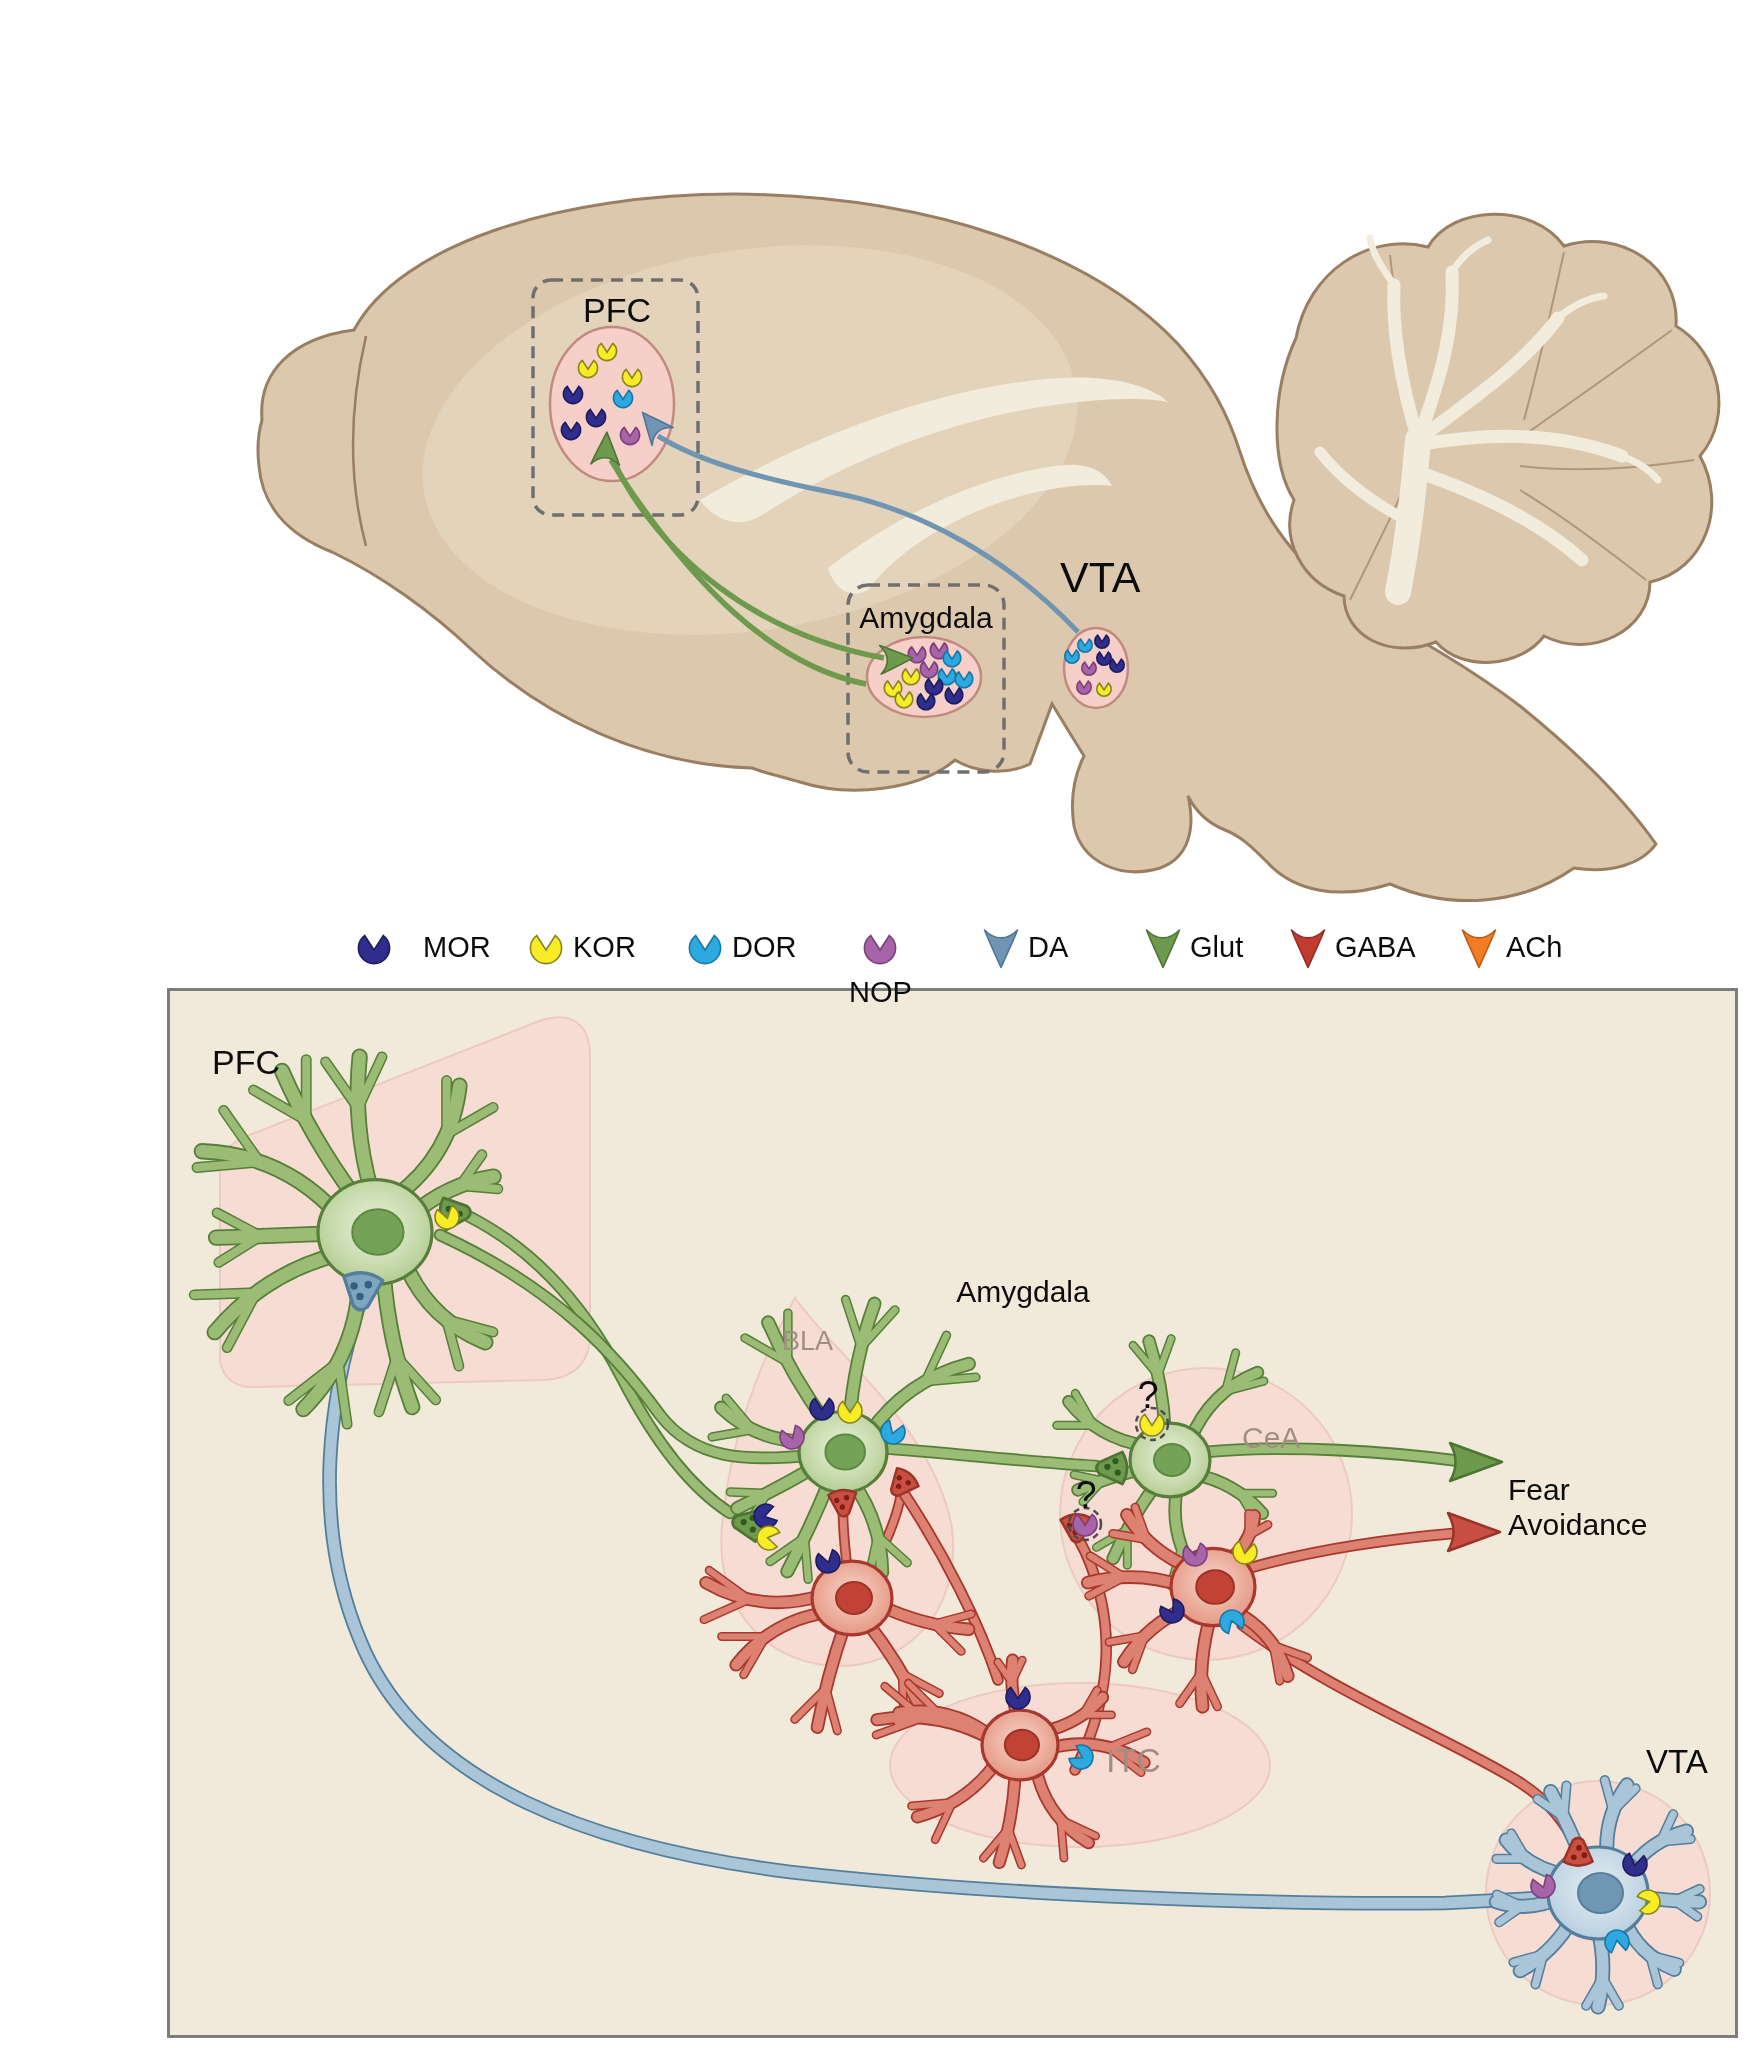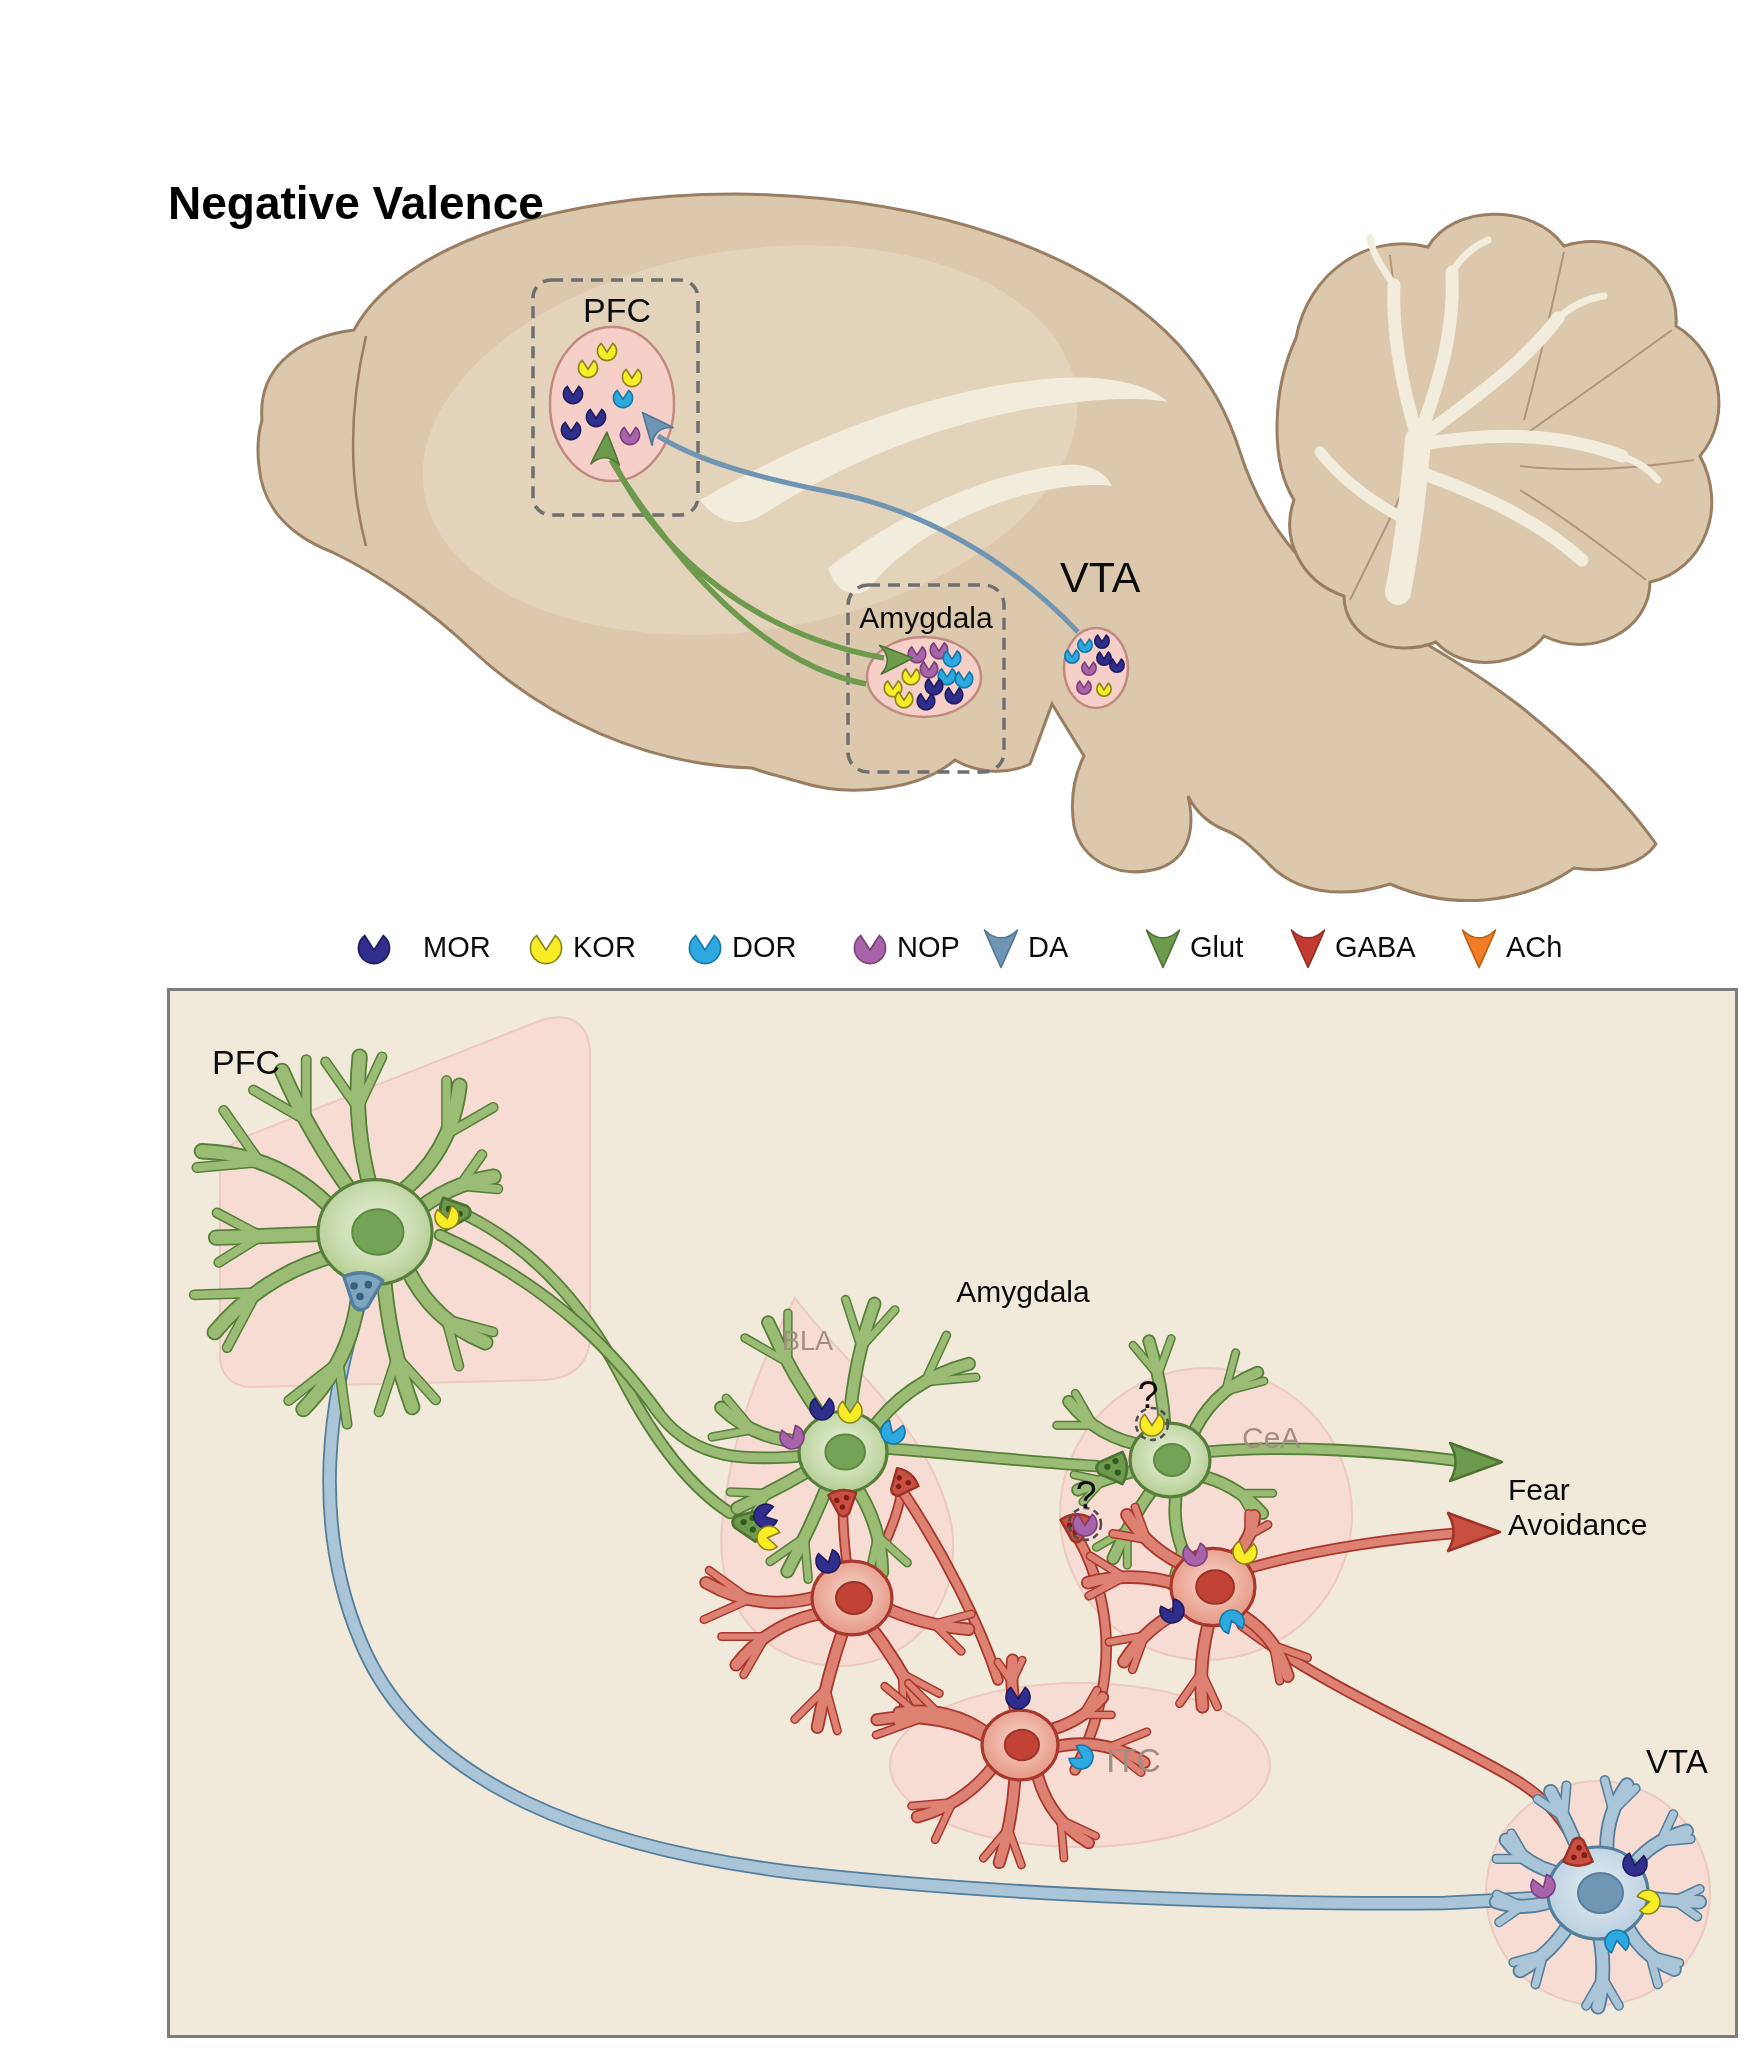--- a/index.html
+++ b/index.html
@@ -14,21 +14,20 @@
                font-size:29px;color:#0b0b0b;}
   svg text{font-family:"Liberation Sans", sans-serif;}
   .t-black{fill:#0b0b0b;}
   .t-gray{fill:#a08e83;}
 </style>
 </head>
 <body>
 
 <div class="page">
 
-  <div class="title">Negative Valence</div>
 
   <svg class="layer" id="brain" width="1748" height="1010" viewBox="0 0 1748 1010">
     <g>
 
       <path d="M 262,420 C 258,372 292,338 354,330 C 400,244 560,194 735,194
            C 930,196 1092,252 1178,344 C 1210,380 1228,414 1240,452
            C 1262,520 1300,570 1360,606 C 1420,640 1470,668 1520,706
            C 1572,748 1622,796 1656,844 C 1642,864 1610,874 1574,868
            C 1520,906 1450,910 1390,884 C 1340,900 1294,892 1267,862
            C 1250,845 1240,836 1225,830 C 1210,824 1196,812 1188,796
@@ -206,21 +205,21 @@
         <span>KOR</span>
       </div>
       <div class="legend-item" style="left: 684px;">
         <svg width="42" height="46" viewBox="-21 -23 42 46">
           <g transform="translate(0,1) rotate(0) scale(1.3)">
             <path d="M0,1.5 L7.2,-9.6 A12,12 0 1,1 -7.2,-9.6 Z" fill="#2ea9e0" stroke="#1578a8" stroke-width="1.2307692307692308"></path>
           </g>
         </svg>
         <span>DOR</span>
       </div>
-      <div class="legend-item" style="left: 849px;">
+      <div class="legend-item" style="left: 849px; flex-direction: column;">
         <svg width="42" height="46" viewBox="-21 -23 42 46">
           <g transform="translate(0,1) rotate(0) scale(1.3)">
             <path d="M0,1.5 L7.2,-9.6 A12,12 0 1,1 -7.2,-9.6 Z" fill="#a864a8" stroke="#7c3f7c" stroke-width="1.2307692307692308"></path>
           </g>
         </svg>
         <span>NOP</span>
       </div>
       <div class="legend-item" style="left: 980px;">
         <svg width="42" height="46" viewBox="-21 -23 42 46">
           <g transform="translate(0,1) rotate(0) scale(1.5)">

